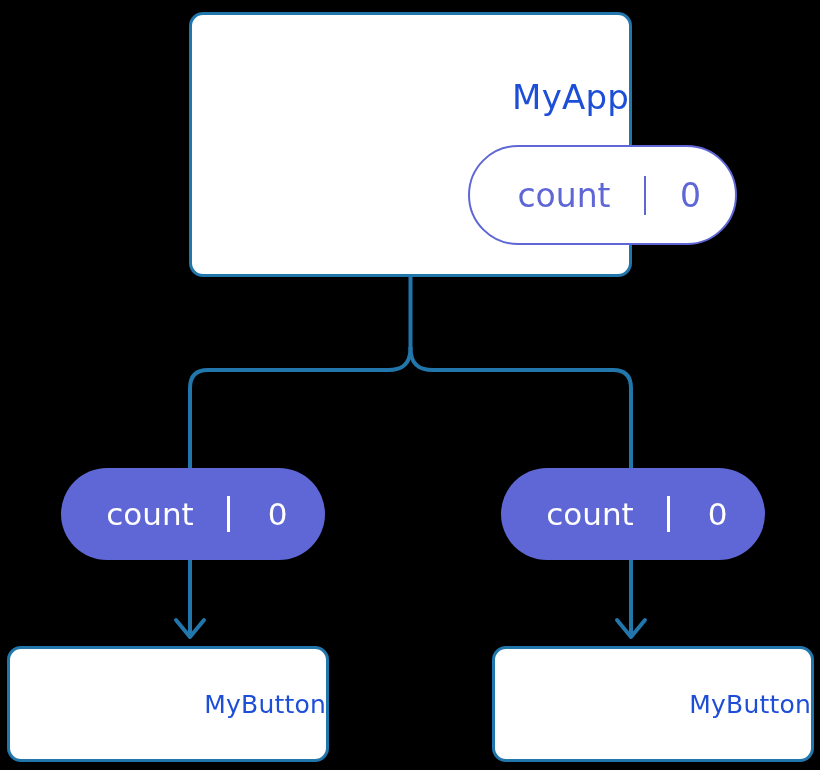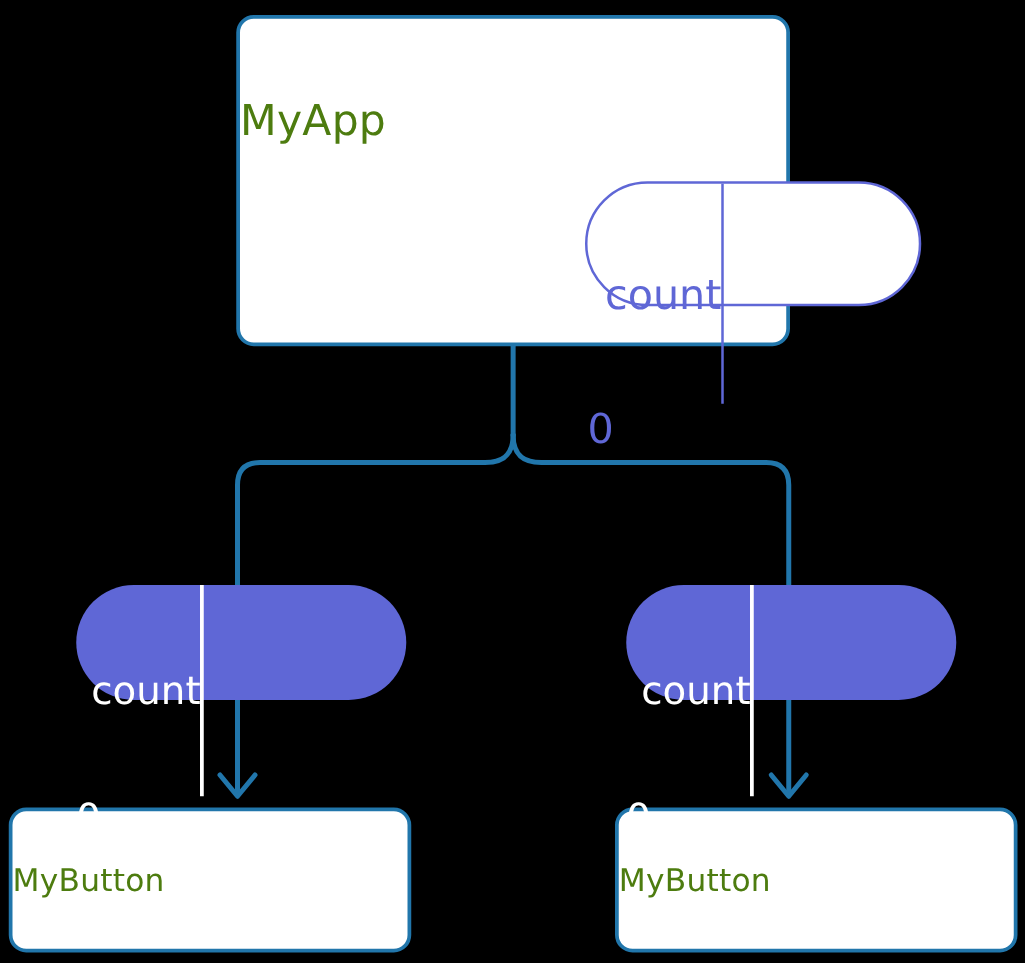--- a/index.html
+++ b/index.html
@@ -29,25 +29,25 @@
   
   .comp-box {
     position: absolute;
     background: #ffffff;
     border: 3px solid #2176ab;
     border-radius: 14px;
     box-sizing: border-box;
     z-index: 2;
   }
   .comp-title {
-    color: #4d7c0f;
+    color: #1d4ed8;
     font-size: 34px;
     font-weight: 400;
     letter-spacing: 0.2px;
-    text-align: left;
+    text-align: right;
     white-space: nowrap;
   }
 
   
   #node-myapp {
     left: 189px;
     top: 12px;
     width: 443px;
     height: 265px;
   }
@@ -77,24 +77,23 @@
     left: 0;
     right: 0;
     transform: translateY(-50%);
     font-size: 25px;
   }
 
   
   .pill {
     position: absolute;
     display: flex;
-    align-items: flex-start;
+    align-items: center;
     box-sizing: border-box;
     z-index: 3;
-    flex-direction: column;
   }
   .pill-key, .pill-val {
     display: flex;
     align-items: center;
     justify-content: center;
     box-sizing: border-box;
     white-space: nowrap;
   }
 
   

